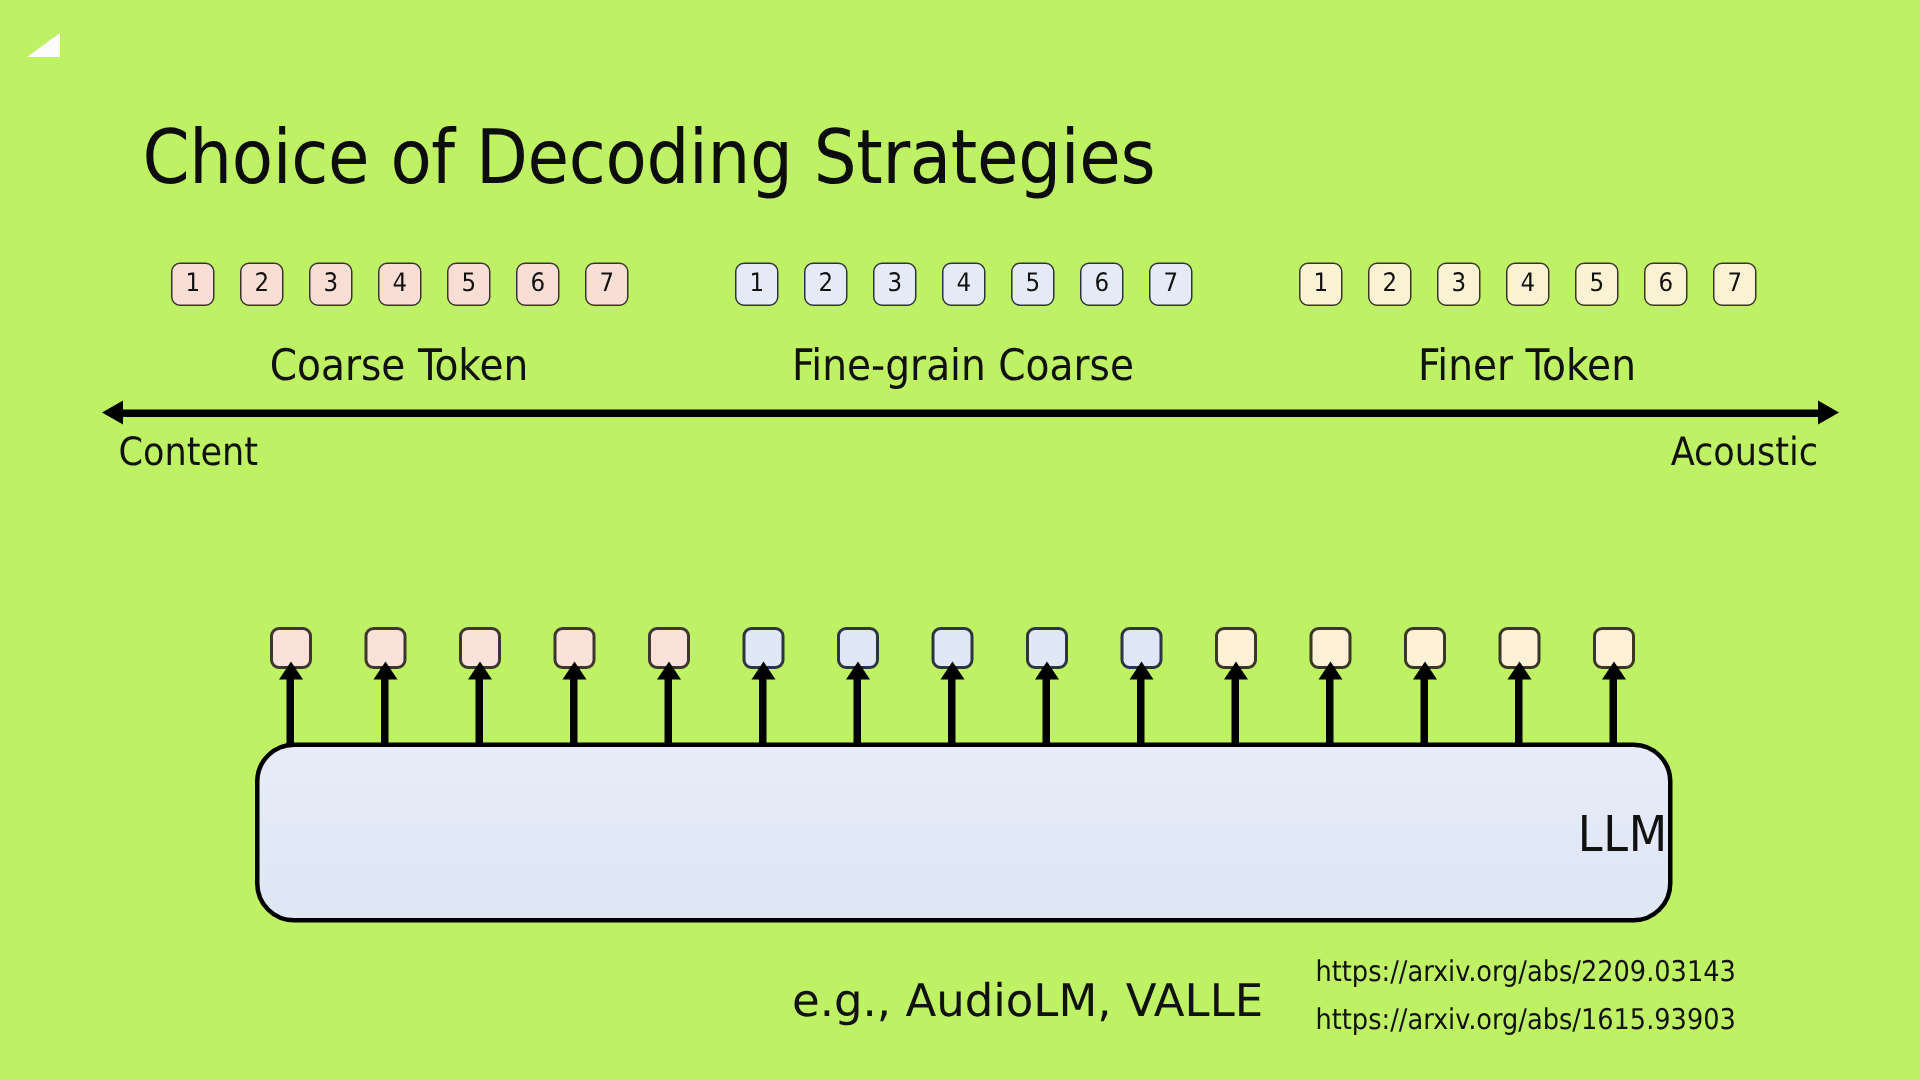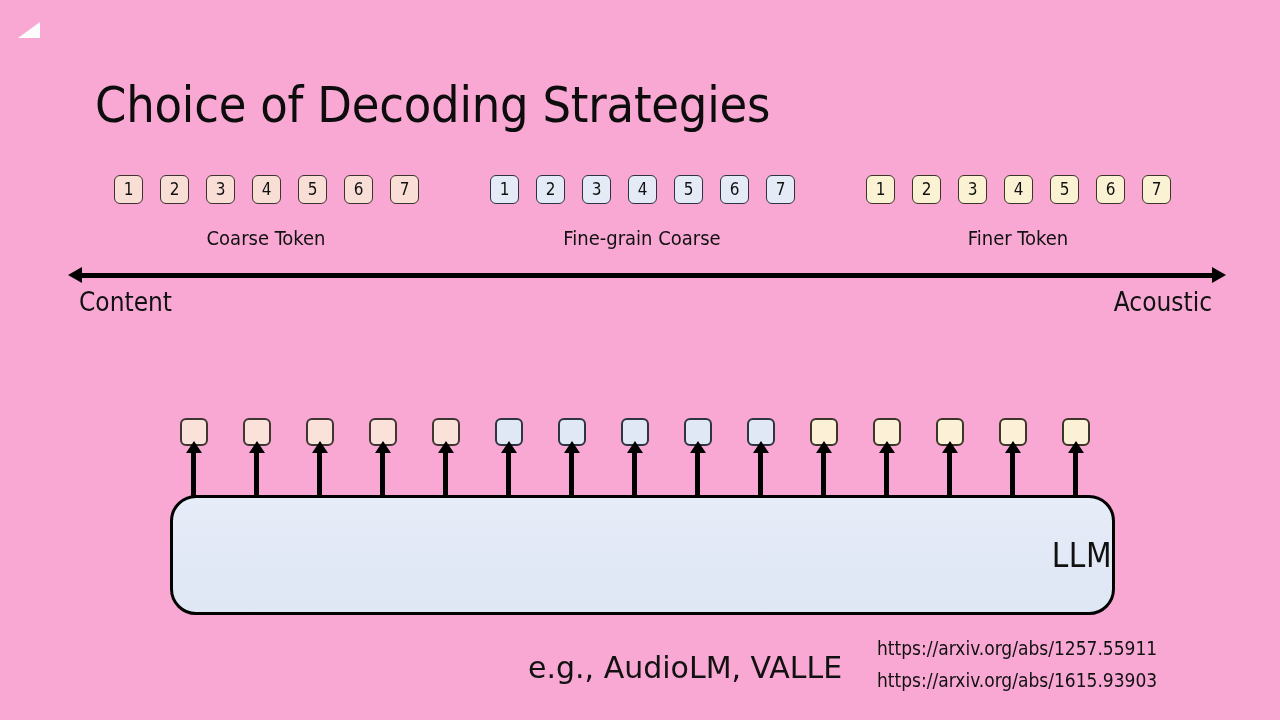--- a/index.html
+++ b/index.html
@@ -7,21 +7,21 @@
     margin: 0; padding: 0;
     width: 1280px; height: 720px;
     background: #ffffff;
     font-family: "Liberation Sans", sans-serif;
     overflow: hidden;
   }
   #slide {
     position: relative;
     width: 1280px;
     height: 720px;
-    background: #f9a8d4;
+    background: #bef264;
   }
 
   
   .corner-artifact {
     position: absolute;
     left: 18px; top: 22px;
     width: 0; height: 0;
     border-left: 22px solid transparent;
     border-bottom: 16px solid #fcfcfc;
   }
@@ -76,21 +76,21 @@
   .num-box.pink   { background: #f9ded5; border-color: #3c322e; }
   .num-box.blue   { background: #e4eaf6; border-color: #2c3340; }
   .num-box.yellow { background: #fbf2d4; border-color: #3a3526; }
 
   
   .group-label {
     position: absolute;
     top: 226px;
     font-family: "DejaVu Sans Condensed", "Liberation Sans Narrow", "Liberation Sans", sans-serif;
     font-stretch: condensed;
-    font-size: 20px;
+    font-size: 29px;
     color: #111111;
     white-space: nowrap;
     text-align: center;
   }
   .group-label.l0 { left: 114px; width: 304px; }
   .group-label.l1 { left: 490px; width: 304px; }
   .group-label.l2 { left: 866px; width: 304px; }
 
   
   .axis {
@@ -334,17 +334,17 @@
         <div class="up-arrow"></div>
       </div>
     </div>
 
   <div class="llm-box">
     <span class="llm-label">LLM</span>
   </div>
 
   <div class="example-text">e.g., AudioLM, VALLE</div>
   <div class="ref-list">
-    <a class="ref-link" href="#">https://arxiv.org/abs/1257.55911</a>
+    <a class="ref-link" href="#">https://arxiv.org/abs/2209.03143</a>
     <a class="ref-link" href="#">https://arxiv.org/abs/1615.93903</a>
   </div>
 
 </div>
 
 </body></html>

